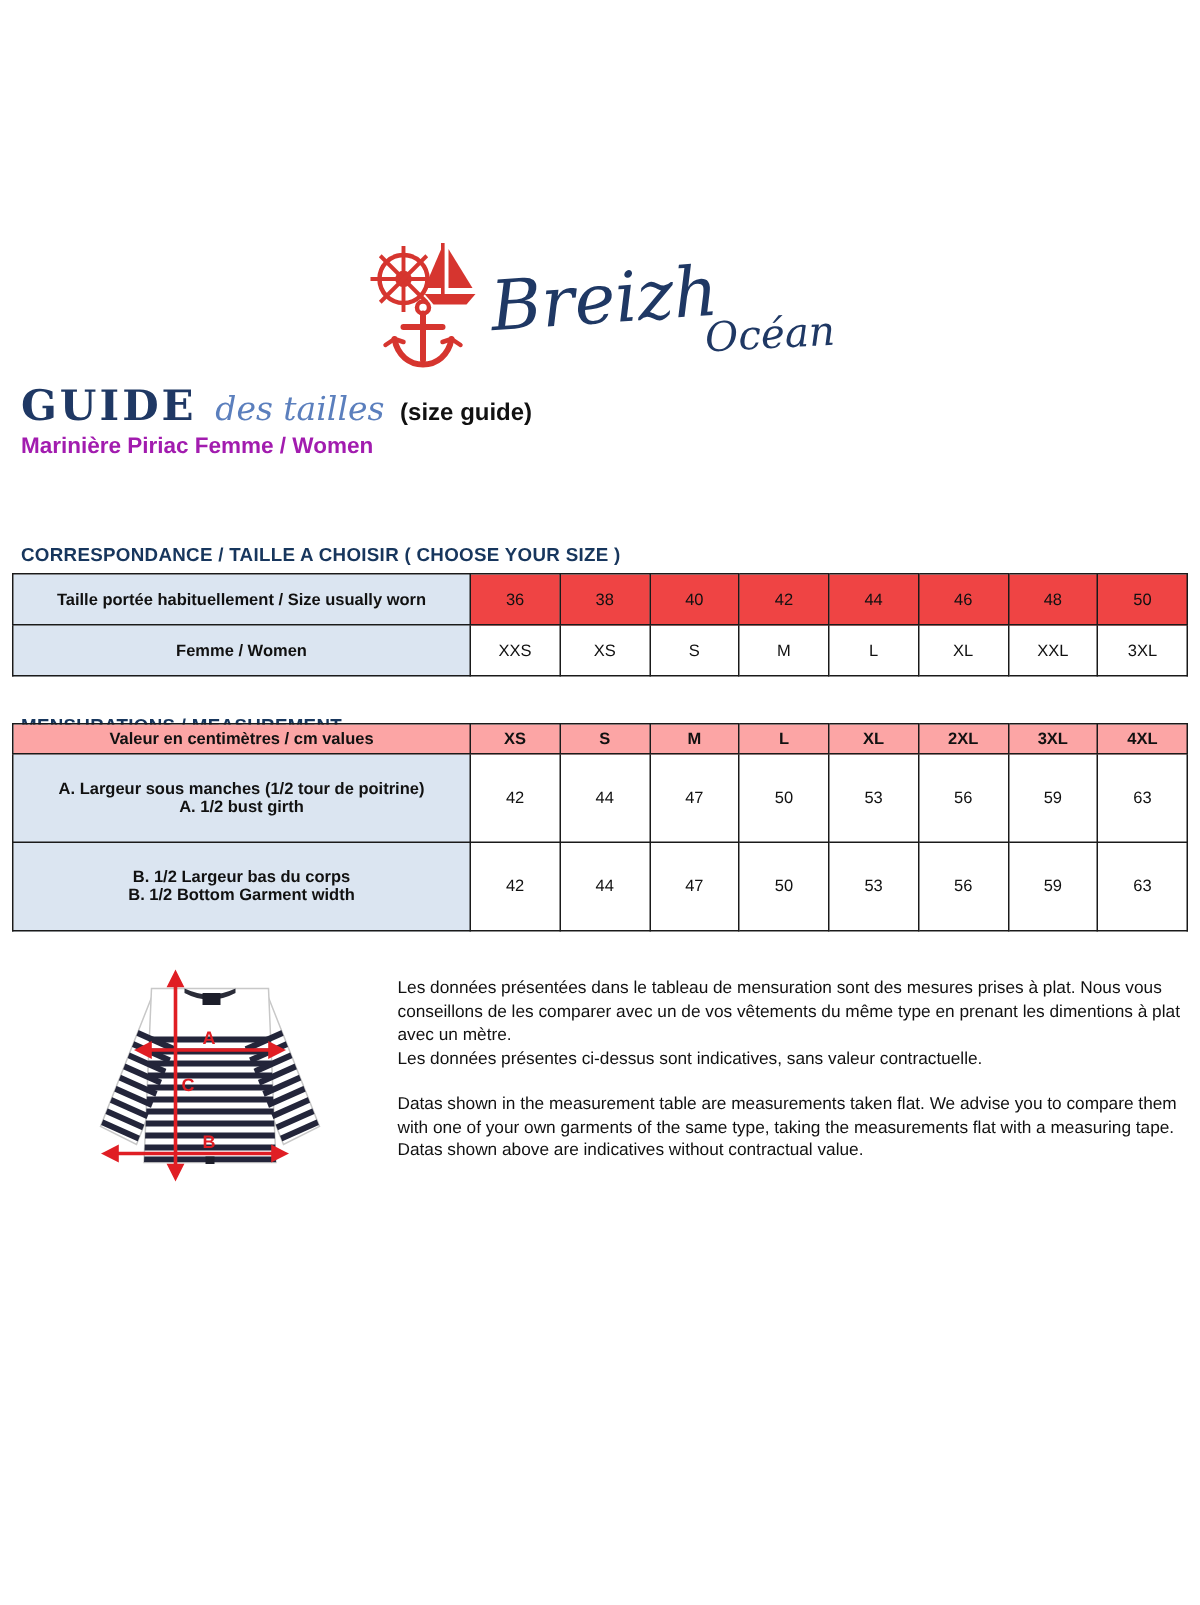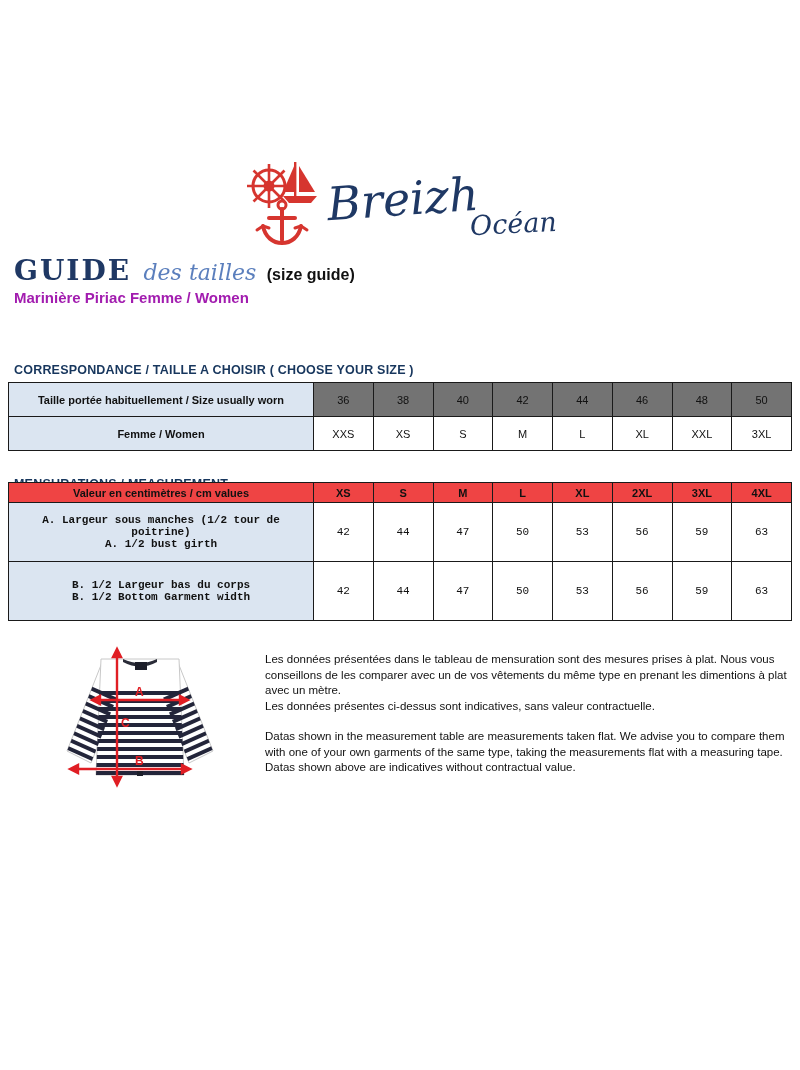--- a/index.html
+++ b/index.html
@@ -23,25 +23,25 @@
   .section-1{top:363px;}
   .section-2{top:477px;}
 
   
   table.sizes{position:absolute;left:8px;width:784px;border-collapse:collapse;table-layout:fixed;
               font-size:11px;color:#111;}
   table.sizes td{border:1.5px solid #1a1a1a;text-align:center;vertical-align:middle;padding:2px 4px;}
   .t1{top:382px;}
   .t2{top:482px;}
   td.lbl{font-weight:bold;background:#dbe5f1;}
-  td.blue{background:#737373;}
-  td.hdr{font-weight:bold;background:#ef4444;}
+  td.blue{background:#ef4444;}
+  td.hdr{font-weight:bold;background:#fca5a5;}
   .t1 tr{height:34px;}
   .t2 tr.hrow{height:20px;}
-  .t2 tr.drow{height:59px;font-family:Liberation Mono, monospace;}
+  .t2 tr.drow{height:59px;}
   .lbl .l2{display:block;}
 
   
   .shirt-fig{position:absolute;left:45px;top:643px;width:190px;height:145px;}
   .notes{position:absolute;left:265px;top:652px;width:528px;font-size:11.5px;line-height:15.5px;color:#111;}
   .notes .blk{display:block;}
   .notes .gap{height:15px;}
 </style>
 </head>
 <body>

